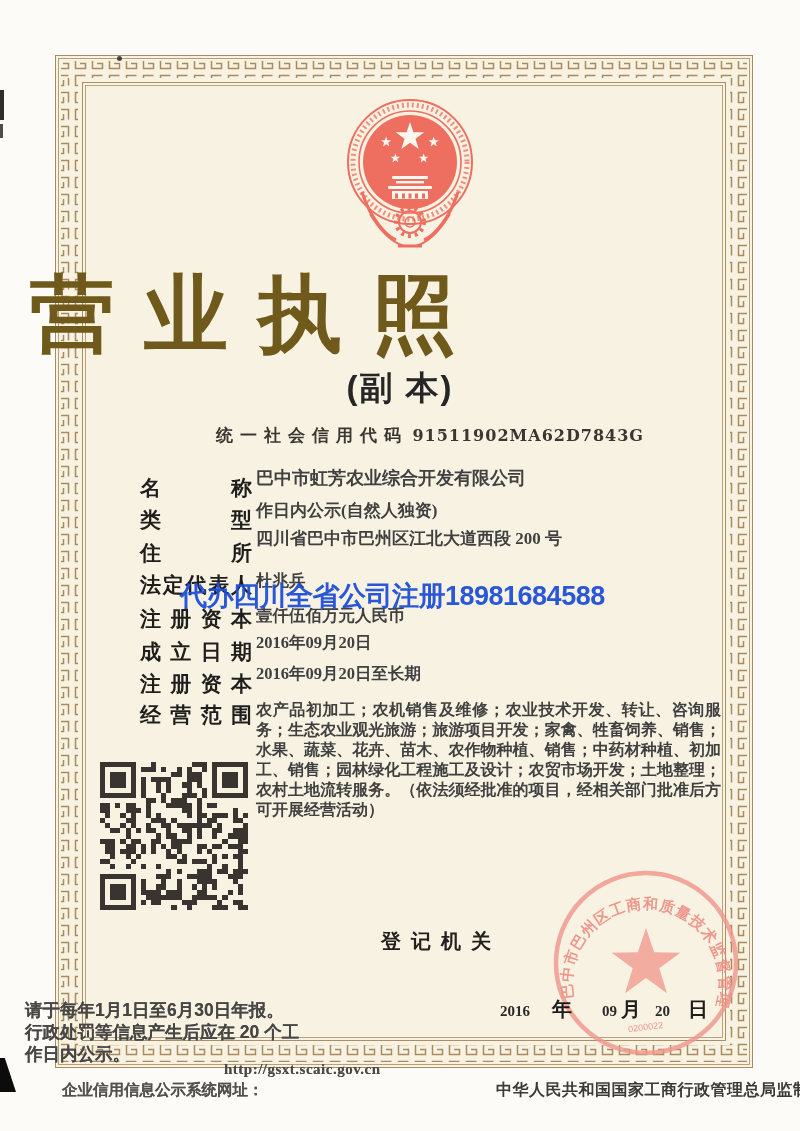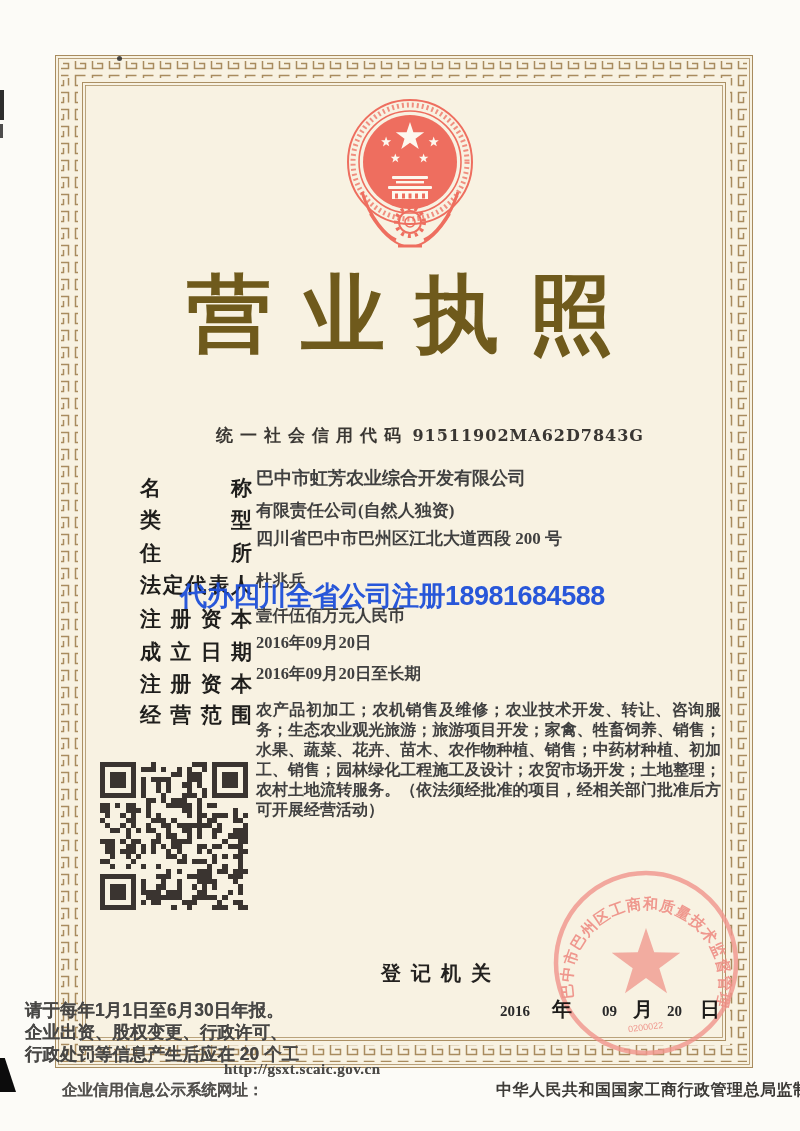--- a/index.html
+++ b/index.html
@@ -9,21 +9,21 @@
     font-family:"Liberation Sans","DejaVu Sans",sans-serif;
     color:#2e2c2a;
   }
   .paper-inner{position:absolute;left:55px;top:55px;width:698px;height:1013px;background:#f8f2e2;}
   .frame-svg{position:absolute;left:55px;top:55px;z-index:2;}
   .content{position:absolute;left:0;top:0;width:800px;height:1131px;z-index:3;}
 
   .emblem{position:absolute;left:342px;top:96px;width:136px;height:156px;}
 
   .cert-title{
-    position:absolute;left:0;top:258px;width:800px;text-align:center;
+    position:absolute;left:0;top:258px;width:800px;text-align:left;
     font-size:84px;font-weight:bold;color:#6f5a1c;
     letter-spacing:30px;padding-left:30px;box-sizing:border-box;
     font-family:"Liberation Sans","DejaVu Sans",sans-serif;
   }
   .cert-subtitle{
     position:absolute;left:0;top:366px;width:800px;text-align:center;
     font-size:33px;font-weight:600;color:#262626;letter-spacing:2px;
   }
   .code-line{
     position:absolute;left:0;top:424px;width:860px;text-align:center;
@@ -47,31 +47,31 @@
   .watermark{
     position:absolute;left:180px;top:578px;white-space:nowrap;
     font-size:27px;font-weight:600;color:#1d4ed8;z-index:6;
     letter-spacing:-0.5px;opacity:.95;
   }
 
   .qr{position:absolute;left:100px;top:762px;width:148px;height:148px;}
 
   .registrar{
     position:absolute;left:381px;top:928px;
-    font-size:20px;font-weight:bold;color:#23211f;letter-spacing:10px;white-space:nowrap;margin-top:32px;
+    font-size:20px;font-weight:bold;color:#23211f;letter-spacing:10px;white-space:nowrap;
   }
 
   .seal{position:absolute;left:541px;top:858px;width:210px;height:210px;z-index:7;mix-blend-mode:multiply;opacity:.9;}
 
   .date-row{
     position:absolute;left:500px;top:996px;white-space:nowrap;z-index:5;
   }
   .date-num{font-family:Liberation Serif, serif;font-size:15px;color:#2a2a2a;font-weight:600;}
   .date-cjk{font-size:20px;font-weight:bold;color:#1d1c1a;}
-  .d-y{margin-right:22px;} .d-yl{margin-right:30px;} .d-m{margin-right:16px;}
+  .d-y{margin-right:22px;} .d-yl{margin-right:30px;} .d-m{margin-right:4px;}
   .d-ml{margin-right:14px;} .d-d{margin-right:18px;}
 
   .notice{
     position:absolute;left:25px;top:1000px;width:245px;z-index:6;
     font-size:17.5px;line-height:21.8px;font-weight:600;color:#474644;
     text-shadow:0 0 .6px #6a6a6a;white-space:nowrap;
   }
   .site-label{
     position:absolute;left:62px;top:1080px;font-size:15.5px;font-weight:600;
     color:#53514e;z-index:6;white-space:nowrap;text-shadow:0 0 .6px #7a7a7a;text-align:center;
@@ -157,30 +157,31 @@
       <circle cx="68" cy="126" r="5" stroke-width="1.5"></circle>
       <path d="M20 96 C28 122 44 140 54 144" stroke-width="3"></path>
       <path d="M116 96 C108 122 92 140 82 144" stroke-width="3"></path>
       <path d="M28 118 C40 138 52 147 62 150" stroke-width="2"></path>
       <path d="M108 118 C96 138 84 147 74 150" stroke-width="2"></path>
       <path d="M56 150 H80" stroke-width="3"></path>
     </g>
   </svg>
 
   <div class="cert-title">营业执照</div>
+  <div class="cert-subtitle">(副  本)</div>
   <div class="code-line">
     <span class="code-label">统一社会信用代码</span>
     <span class="code-value">91511902MA62D7843G</span>
   </div>
 
   <div class="field-label" style="top:474px">名称</div>
   <div class="field-value" style="top:466px;font-size:18px">巴中市虹芳农业综合开发有限公司</div>
 
   <div class="field-label" style="top:506px">类型</div>
-  <div class="field-value" style="top:499px;font-size:17px">有限责任公司(自然人独资)</div>
+  <div class="field-value" style="top:499px;font-size:17px">作日内公示(自然人独资)</div>
 
   <div class="field-label" style="top:539px">住所</div>
   <div class="field-value" style="top:527px;font-size:17px">四川省巴中市巴州区江北大道西段 200 号</div>
 
   <div class="field-label" style="top:571px">法定代表人</div>
   <div class="field-value" style="top:570px">杜兆兵</div>
 
   <div class="field-label" style="top:605px">注册资本</div>
   <div class="field-value" style="top:605px">壹仟伍佰万元人民币</div>
 
@@ -508,22 +509,22 @@
     <circle cx="105" cy="105" r="90" fill="none" stroke="#ef958c" stroke-width="4.5" opacity=".9"></circle>
     <path fill="#ef958c" opacity=".85" d="M105 70 L113.2 94.2 L139.3 94.7 L118.3 110.3 L126 135.3 L105 120 L84 135.3 L91.7 110.3 L70.7 94.7 L96.8 94.2 Z"></path>
     <text font-size="15" fill="#ee8d84" font-weight="bold" letter-spacing="1">
       <textPath href="#sealArc" startOffset="2">巴中市巴州区工商和质量技术监督管理局</textPath>
     </text>
     <text x="105" y="172" text-anchor="middle" font-size="9" fill="#ee8d84" transform="rotate(-7 105 172)">0200022</text>
   </svg>
 
   <div class="notice">
     <div>请于每年1月1日至6月30日年报。</div>
-    <div>企业出资、股权变更、行政许可、</div>
     <div>行政处罚等信息产生后应在 20 个工</div>
+    <div>作日内公示。</div>
   </div>
   <div class="site-label">企业信用信息公示系统网址：</div>
   <div class="site-url">http://gsxt.scaic.gov.cn</div>
 
   <div class="footer-right">中华人民共和国国家工商行政管理总局监制</div>
 
   <div class="artifact a-sliver1"></div>
   <div class="artifact a-sliver2"></div>
   <div class="artifact a-wedge"></div>
   <div class="artifact a-speck"></div>

